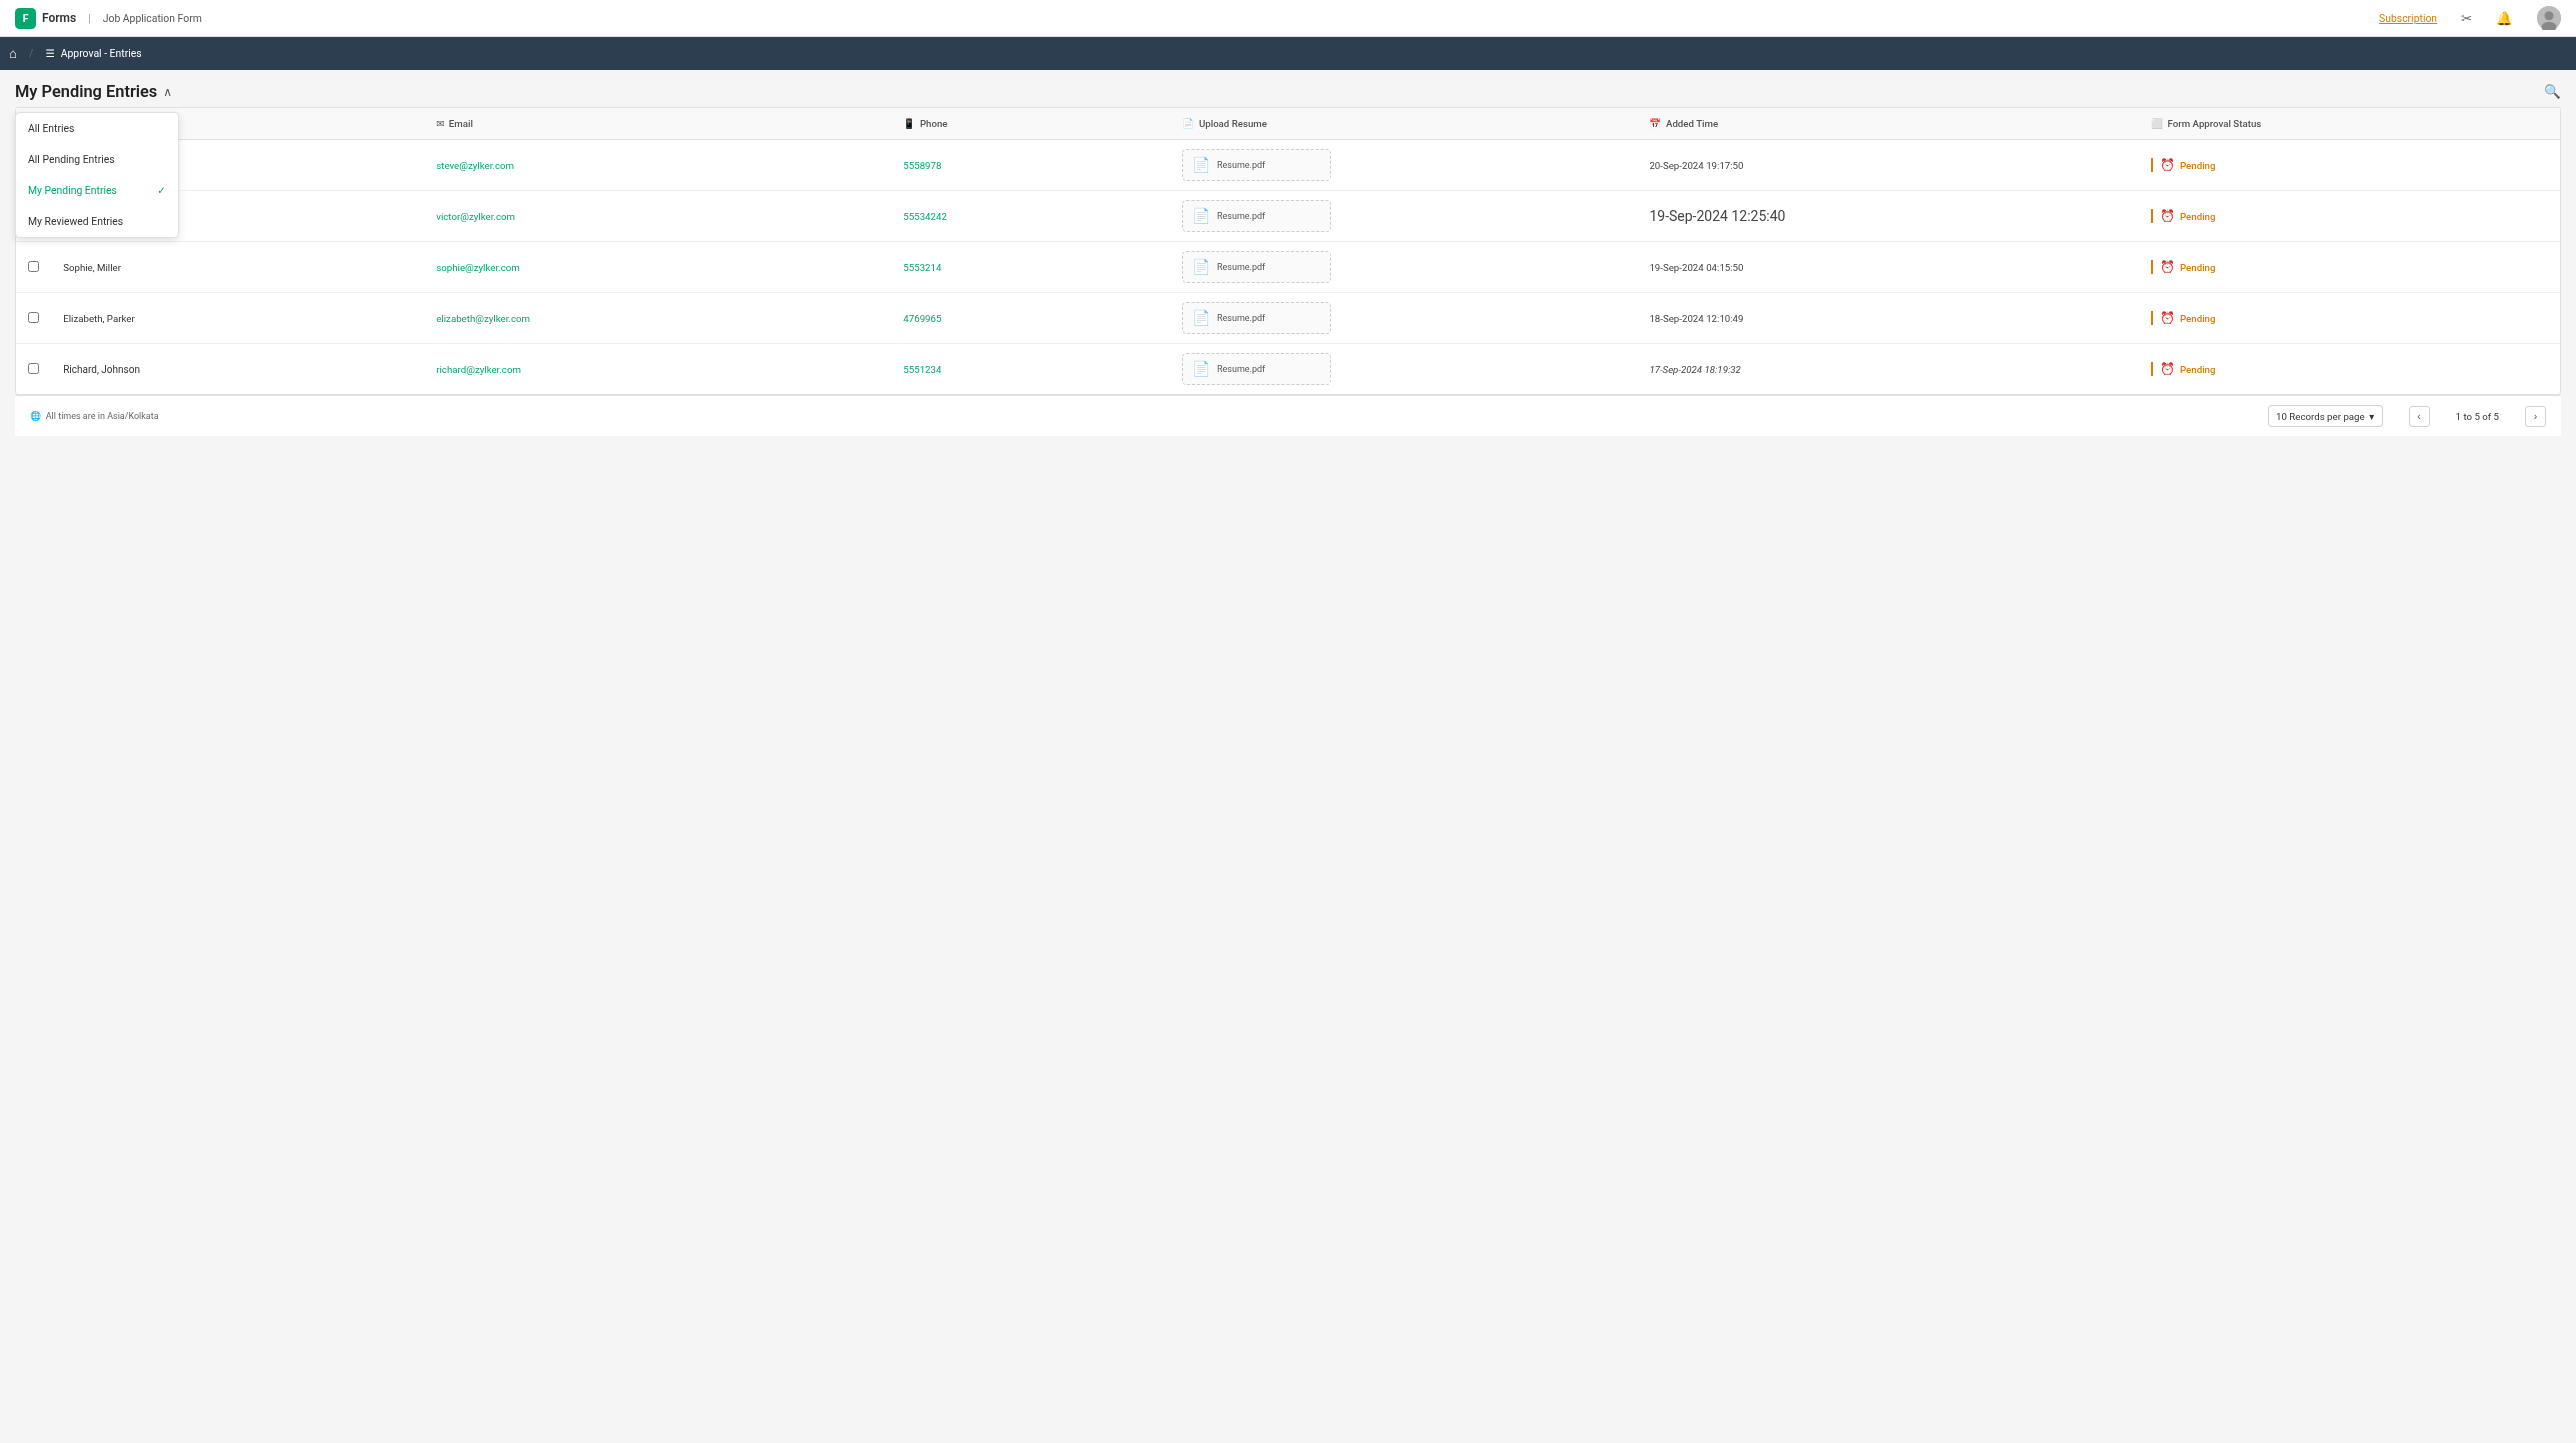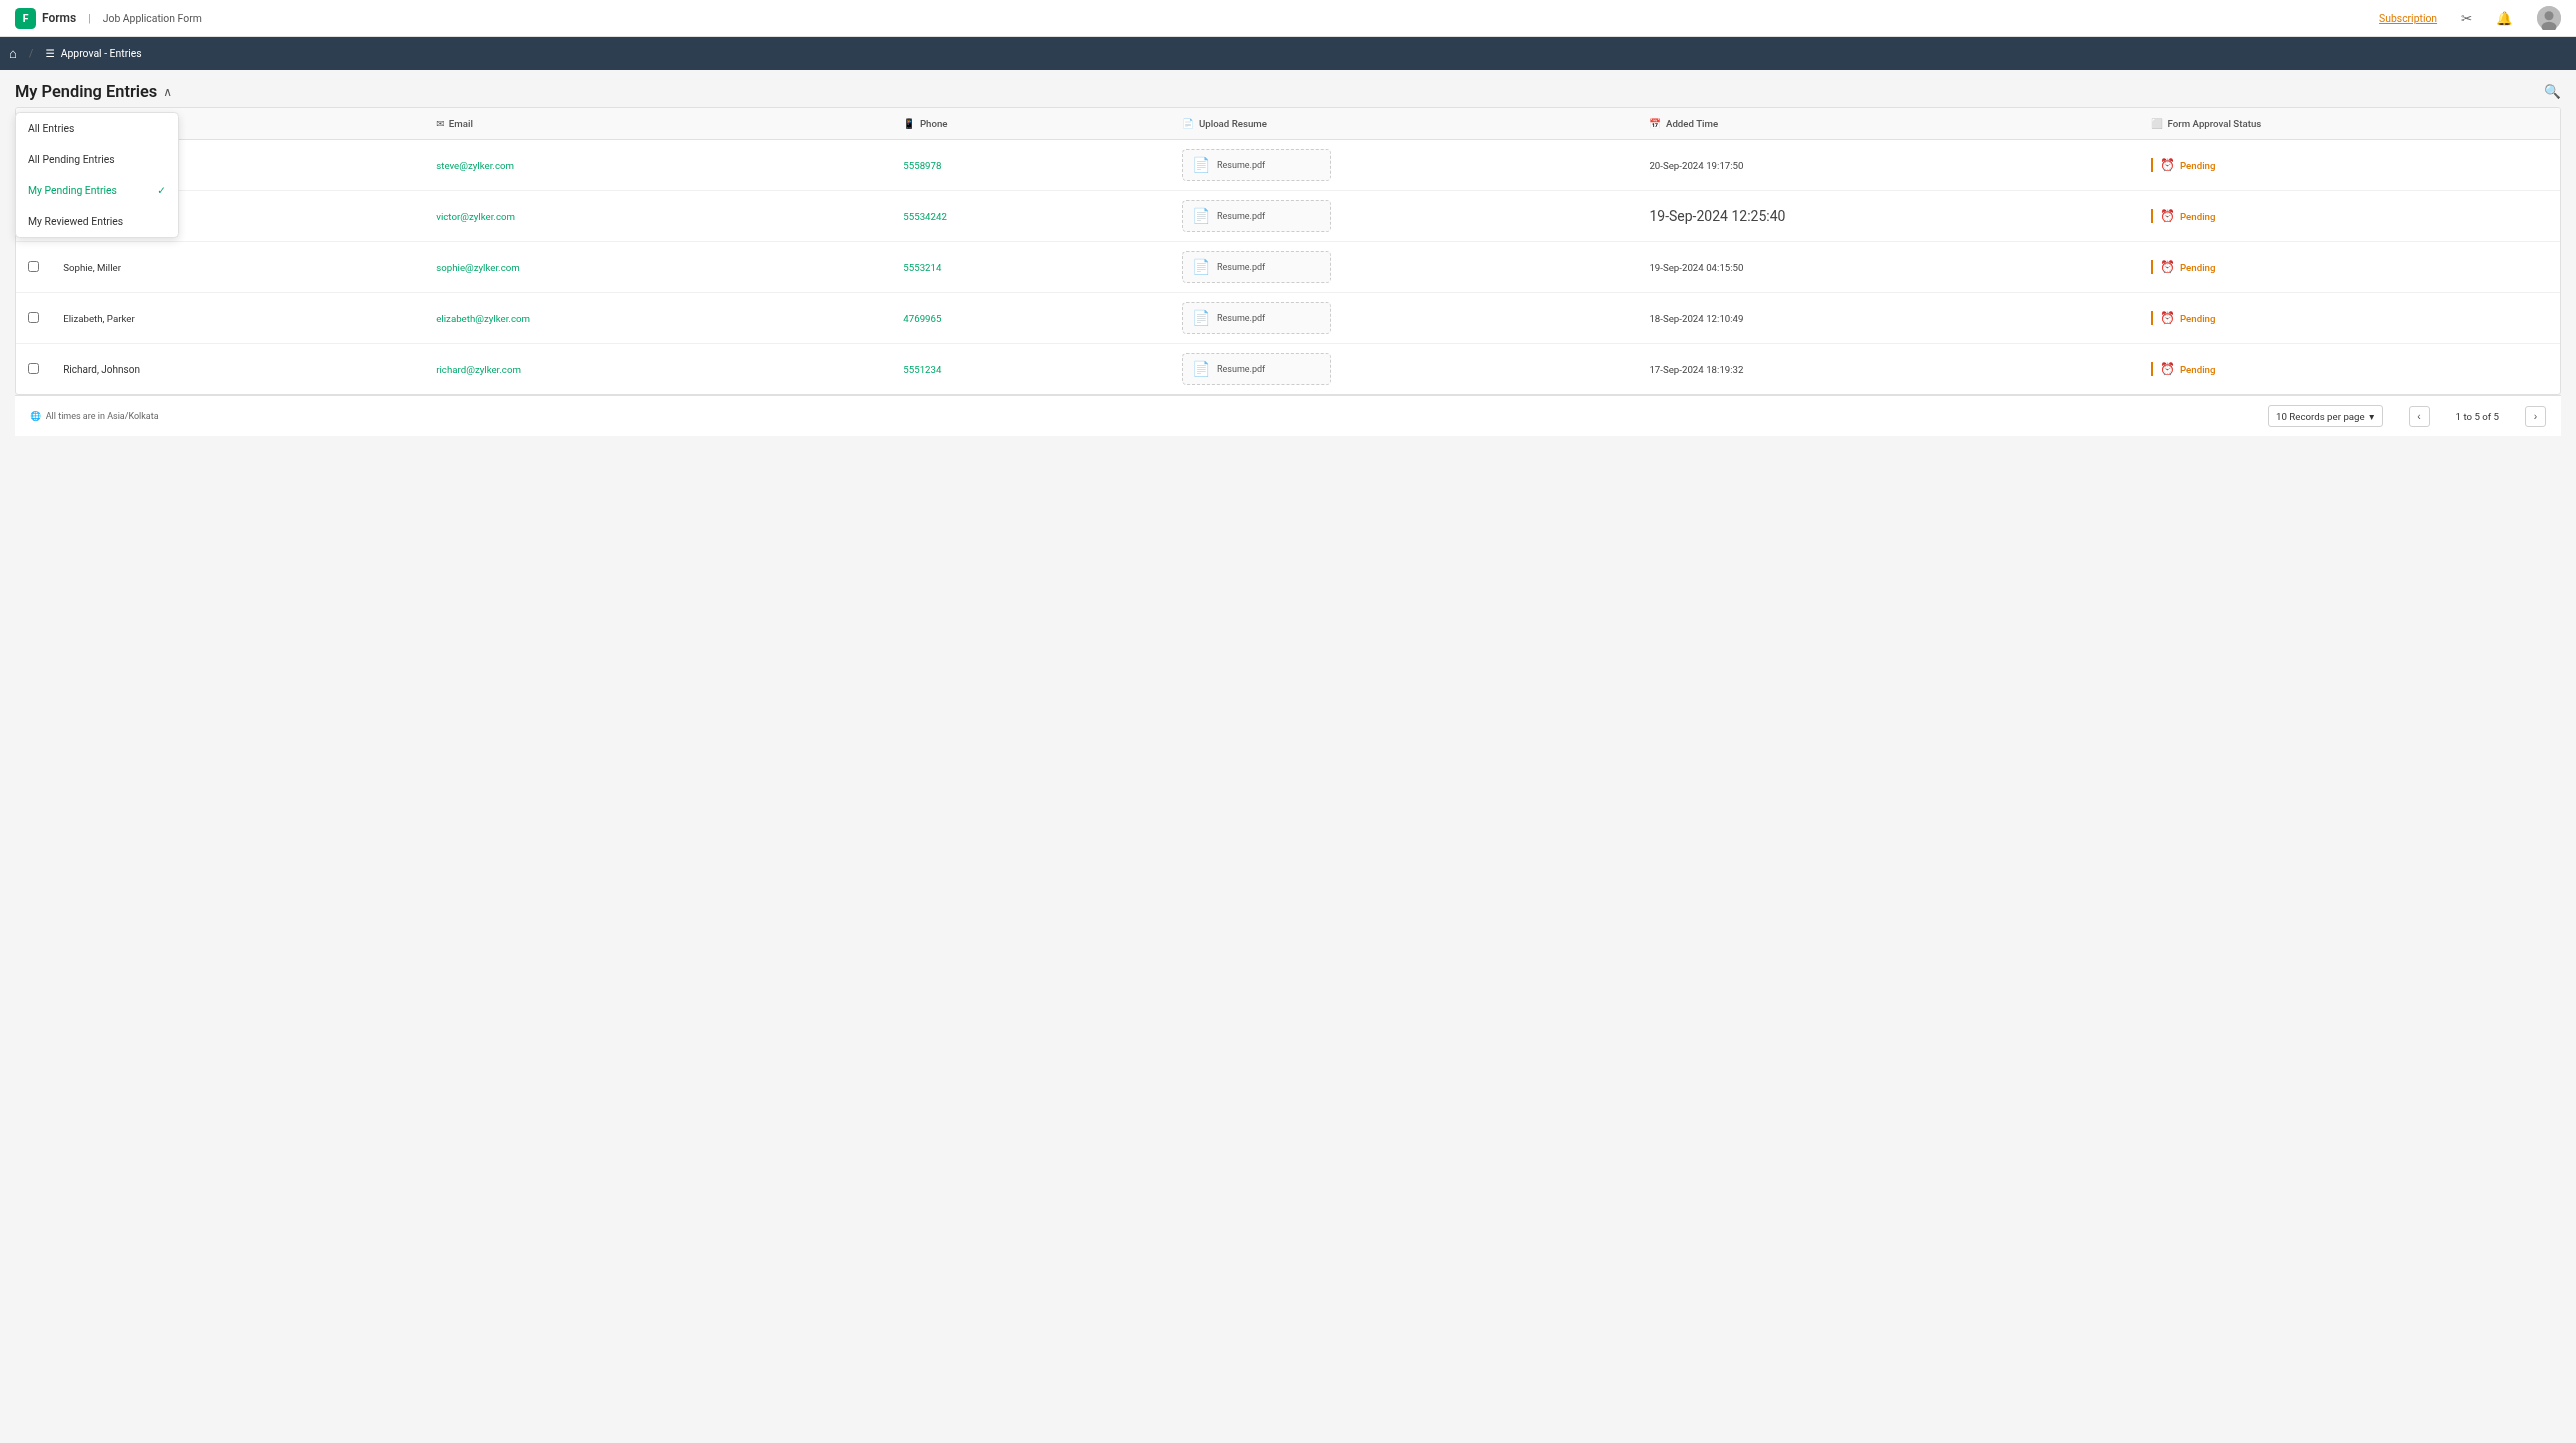--- a/index.html
+++ b/index.html
@@ -328,21 +328,21 @@
       </td>
       <td>
         <a href="#" class="phone-link">5551234</a>
       </td>
       <td>
         <div class="resume-file">
           <span class="file-icon">📄</span>
           <span class="file-name">Resume.pdf</span>
         </div>
       </td>
-      <td style="font-size:9.7px; color:#444;">17-Sep-2024 18:19:32</td>
+      <td style="font-size:9.7px; color:#444;font-style:italic;">17-Sep-2024 18:19:32</td>
       <td>
         <div class="status-pending">
           <span class="status-icon">⏰</span>
           <span>Pending</span>
         </div>
       </td>
     </tr>
         </tbody>
     </table>
   </div>

